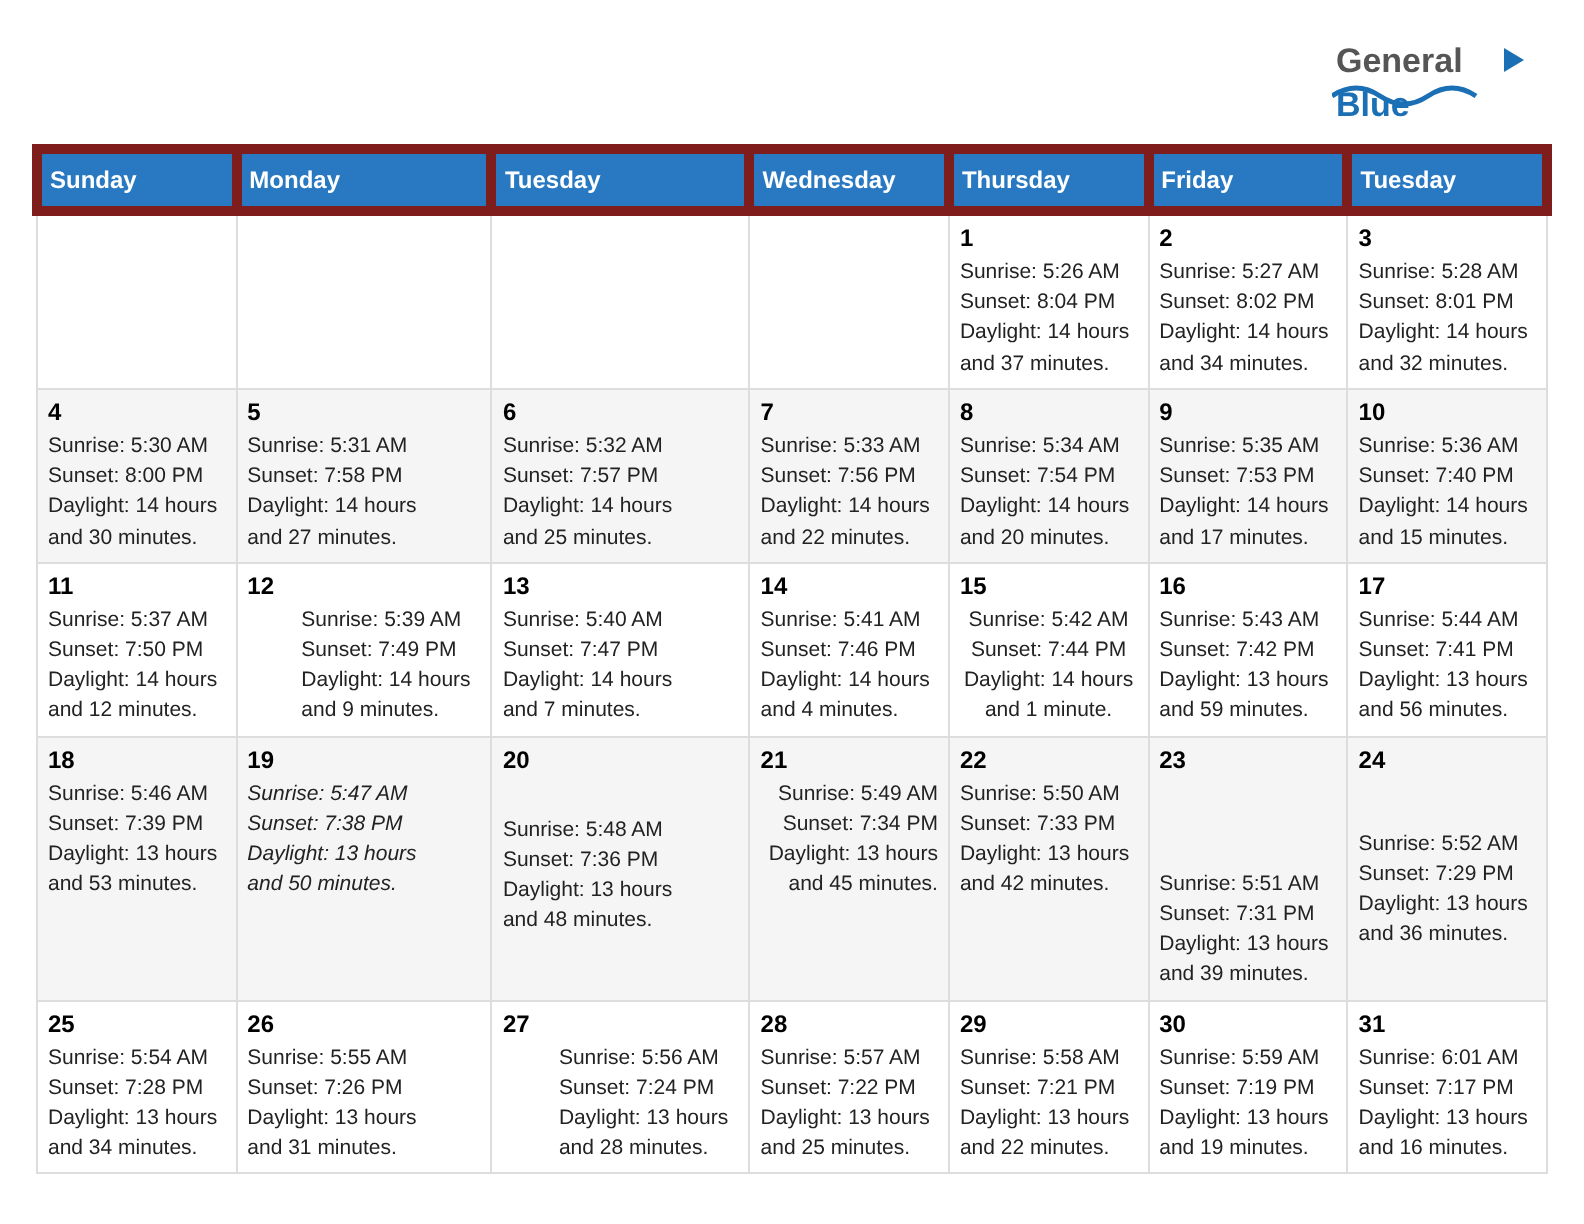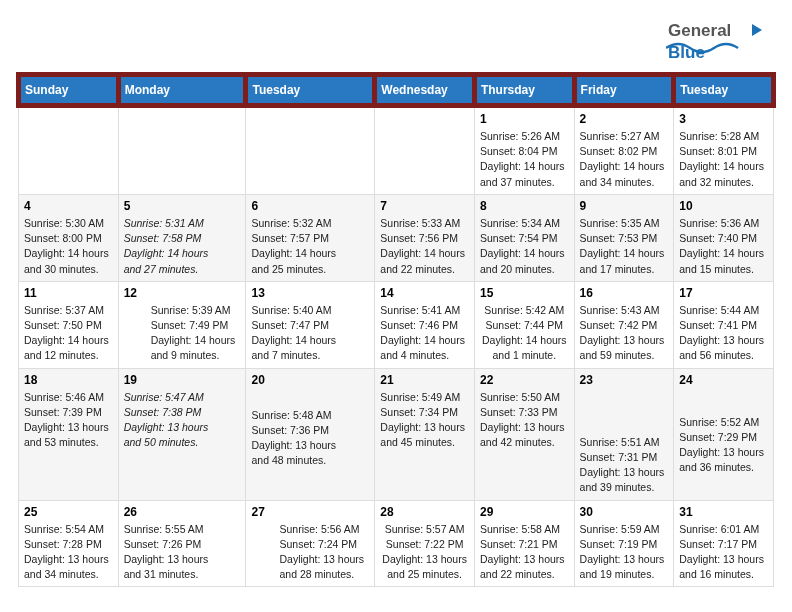--- a/index.html
+++ b/index.html
@@ -137,21 +137,21 @@
       <tr class="alt-row">
         <td>
           <div class="day-number">4</div>
           <div class="day-info" style="white-space: pre-line;">Sunrise: 5:30 AM
 Sunset: 8:00 PM
 Daylight: 14 hours
 and 30 minutes.</div>
         </td>
         <td>
           <div class="day-number">5</div>
-          <div class="day-info" style="white-space: pre-line; font-style: italic;">Sunrise: 5:31 AM
+          <div class="day-info" style="white-space: pre-line;">Sunrise: 5:31 AM
 Sunset: 7:58 PM
 Daylight: 14 hours
 and 27 minutes.</div>
         </td>
         <td>
           <div class="day-number">6</div>
           <div class="day-info" style="white-space: pre-line;">Sunrise: 5:32 AM
 Sunset: 7:57 PM
 Daylight: 14 hours
 and 25 minutes.</div>
@@ -253,21 +253,21 @@
         </td>
         <td>
           <div class="day-number">20</div>
           <div class="day-info" style="white-space: pre-line; margin-top: 21px;">Sunrise: 5:48 AM
 Sunset: 7:36 PM
 Daylight: 13 hours
 and 48 minutes.</div>
         </td>
         <td>
           <div class="day-number">21</div>
-          <div class="day-info" style="white-space: pre-line;">Sunrise: 5:49 AM
+          <div class="day-info" style="white-space: pre-line; text-align: right;">Sunrise: 5:49 AM
 Sunset: 7:34 PM
 Daylight: 13 hours
 and 45 minutes.</div>
         </td>
         <td>
           <div class="day-number">22</div>
           <div class="day-info" style="white-space: pre-line;">Sunrise: 5:50 AM
 Sunset: 7:33 PM
 Daylight: 13 hours
 and 42 minutes.</div>
@@ -304,21 +304,21 @@
         </td>
         <td>
           <div class="day-number">27</div>
           <div class="day-info" style="white-space: pre-line; margin-left: 28px;">Sunrise: 5:56 AM
 Sunset: 7:24 PM
 Daylight: 13 hours
 and 28 minutes.</div>
         </td>
         <td>
           <div class="day-number">28</div>
-          <div class="day-info" style="white-space: pre-line; text-align: center;">Sunrise: 5:57 AM
+          <div class="day-info" style="white-space: pre-line;">Sunrise: 5:57 AM
 Sunset: 7:22 PM
 Daylight: 13 hours
 and 25 minutes.</div>
         </td>
         <td>
           <div class="day-number">29</div>
           <div class="day-info" style="white-space: pre-line;">Sunrise: 5:58 AM
 Sunset: 7:21 PM
 Daylight: 13 hours
 and 22 minutes.</div>

